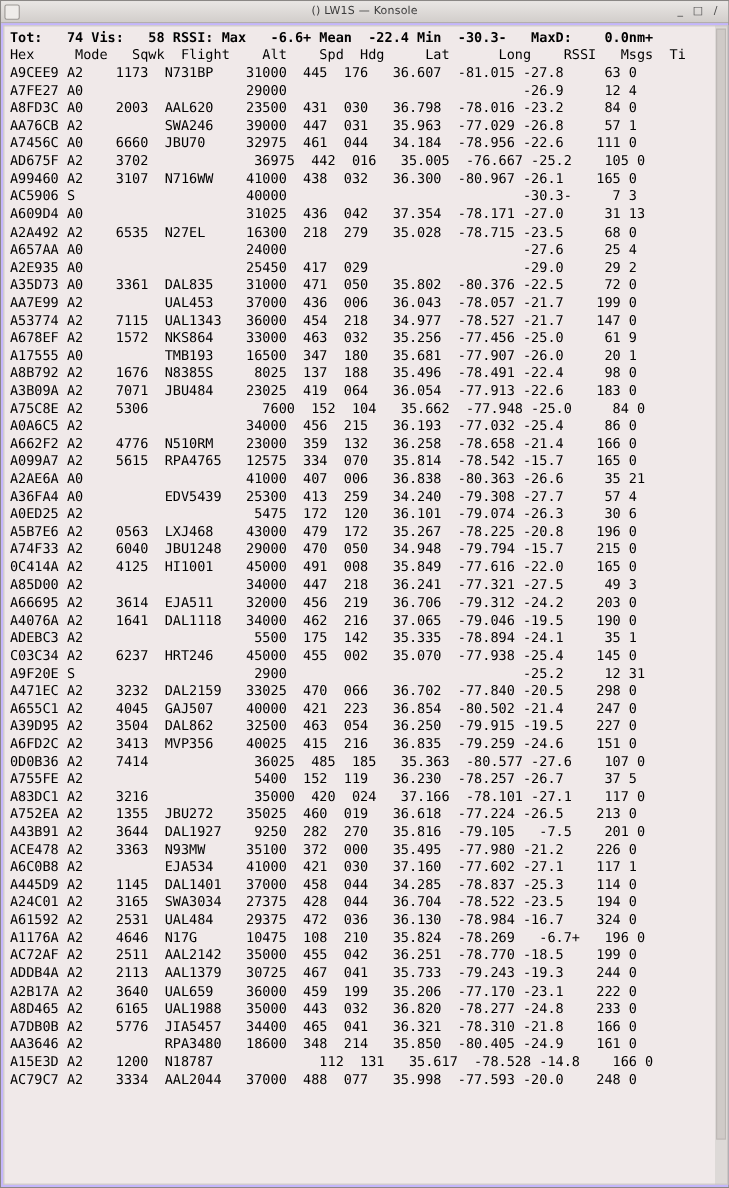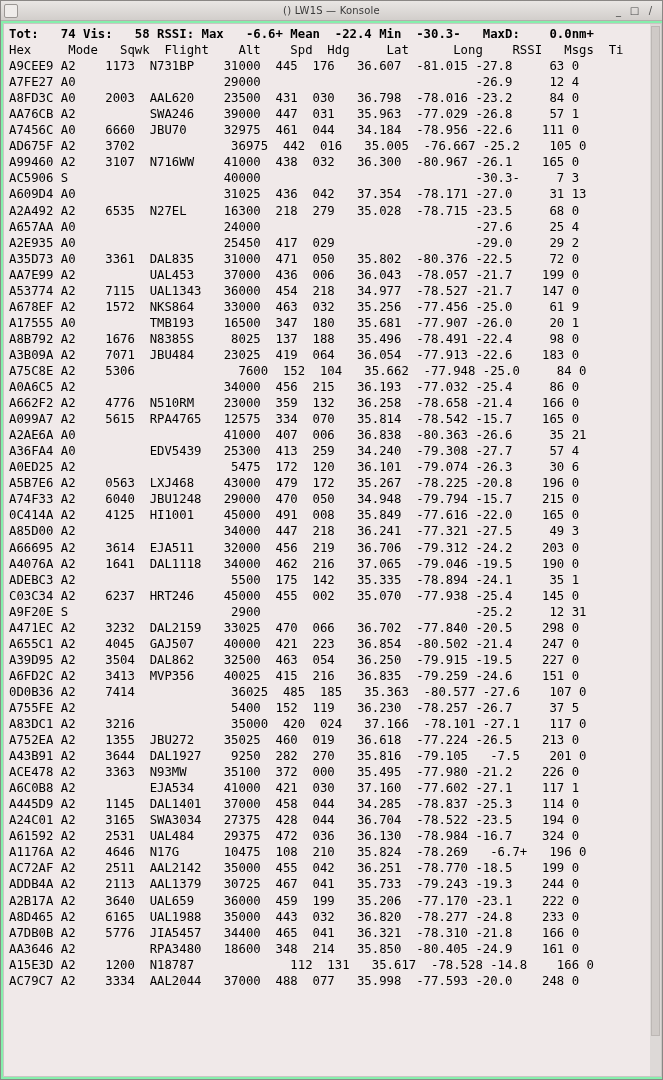--- a/index.html
+++ b/index.html
@@ -63,21 +63,21 @@
   .title-btn {
     width: 11px;
     height: 11px;
     line-height: 11px;
     text-align: center;
     display: inline-block;
   }
   .term-outer {
     flex: 1 1 auto;
     display: flex;
-    background: #86efac;
+    background: #c4b5fd;
     padding: 2px 0 2px 2px;
     box-sizing: border-box;
     min-height: 0;
   }
   .term {
     flex: 1 1 auto;
     background: #f0e9e9;
     color: #000000;
     font-family: "DejaVu Sans Mono", monospace;
     font-size: 12.3px;

